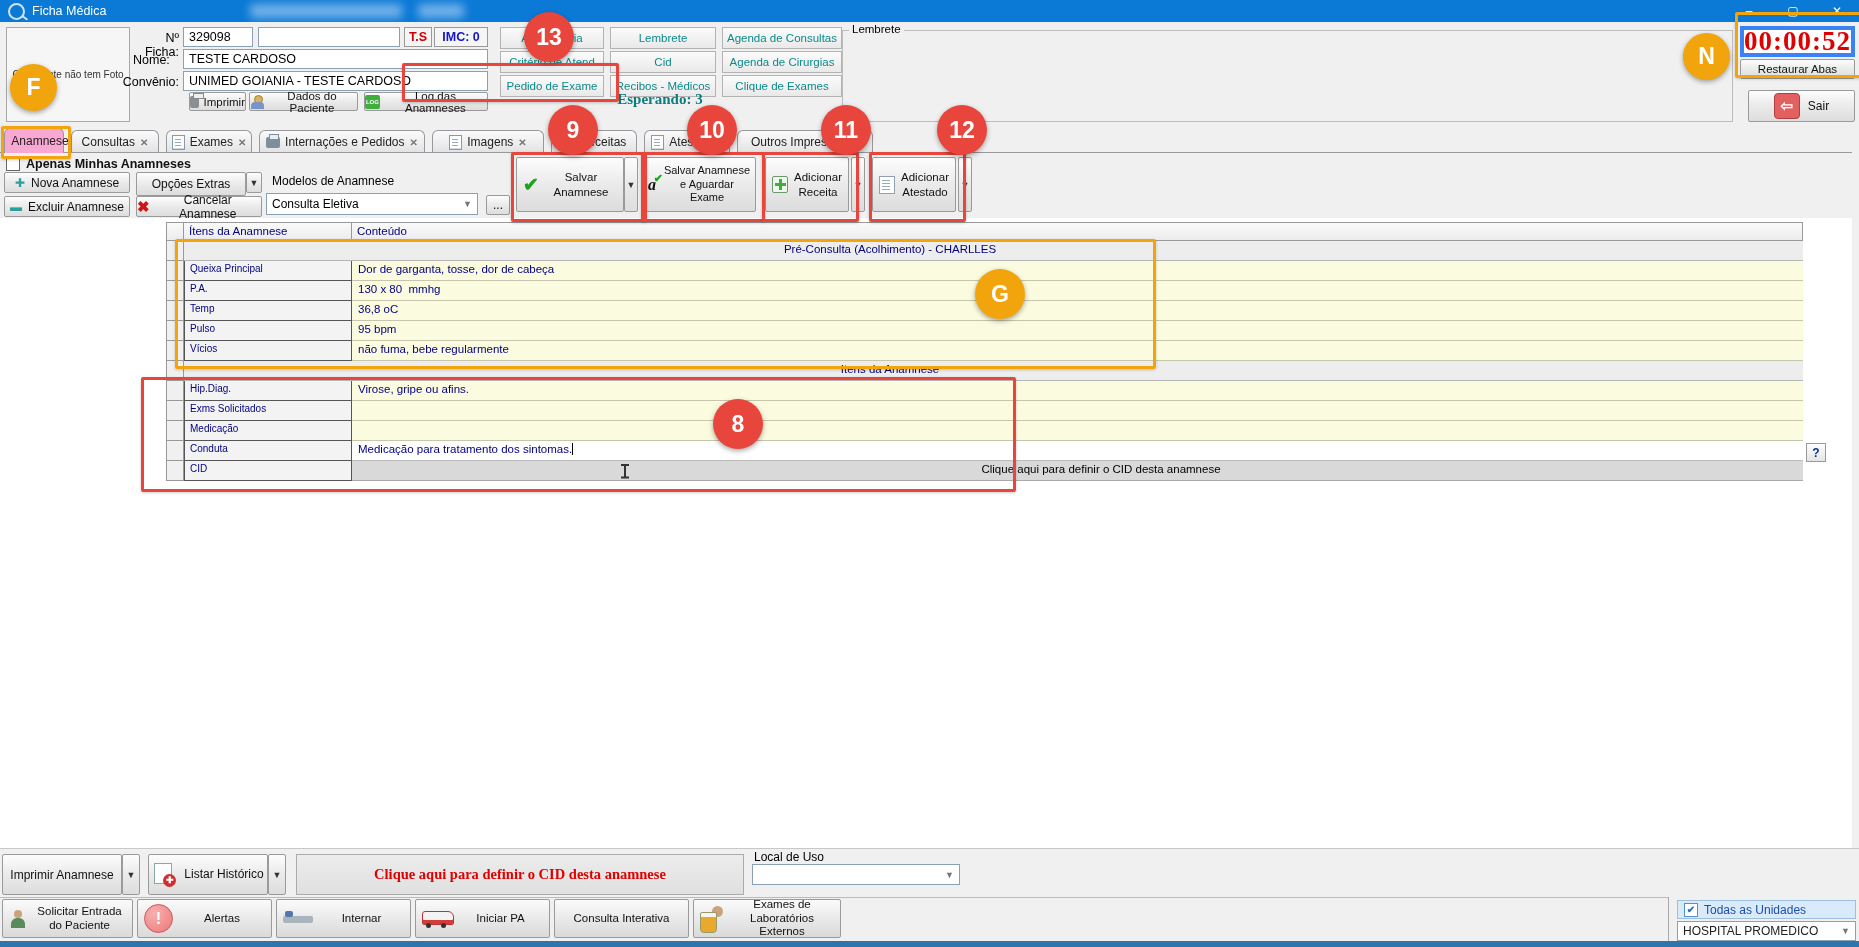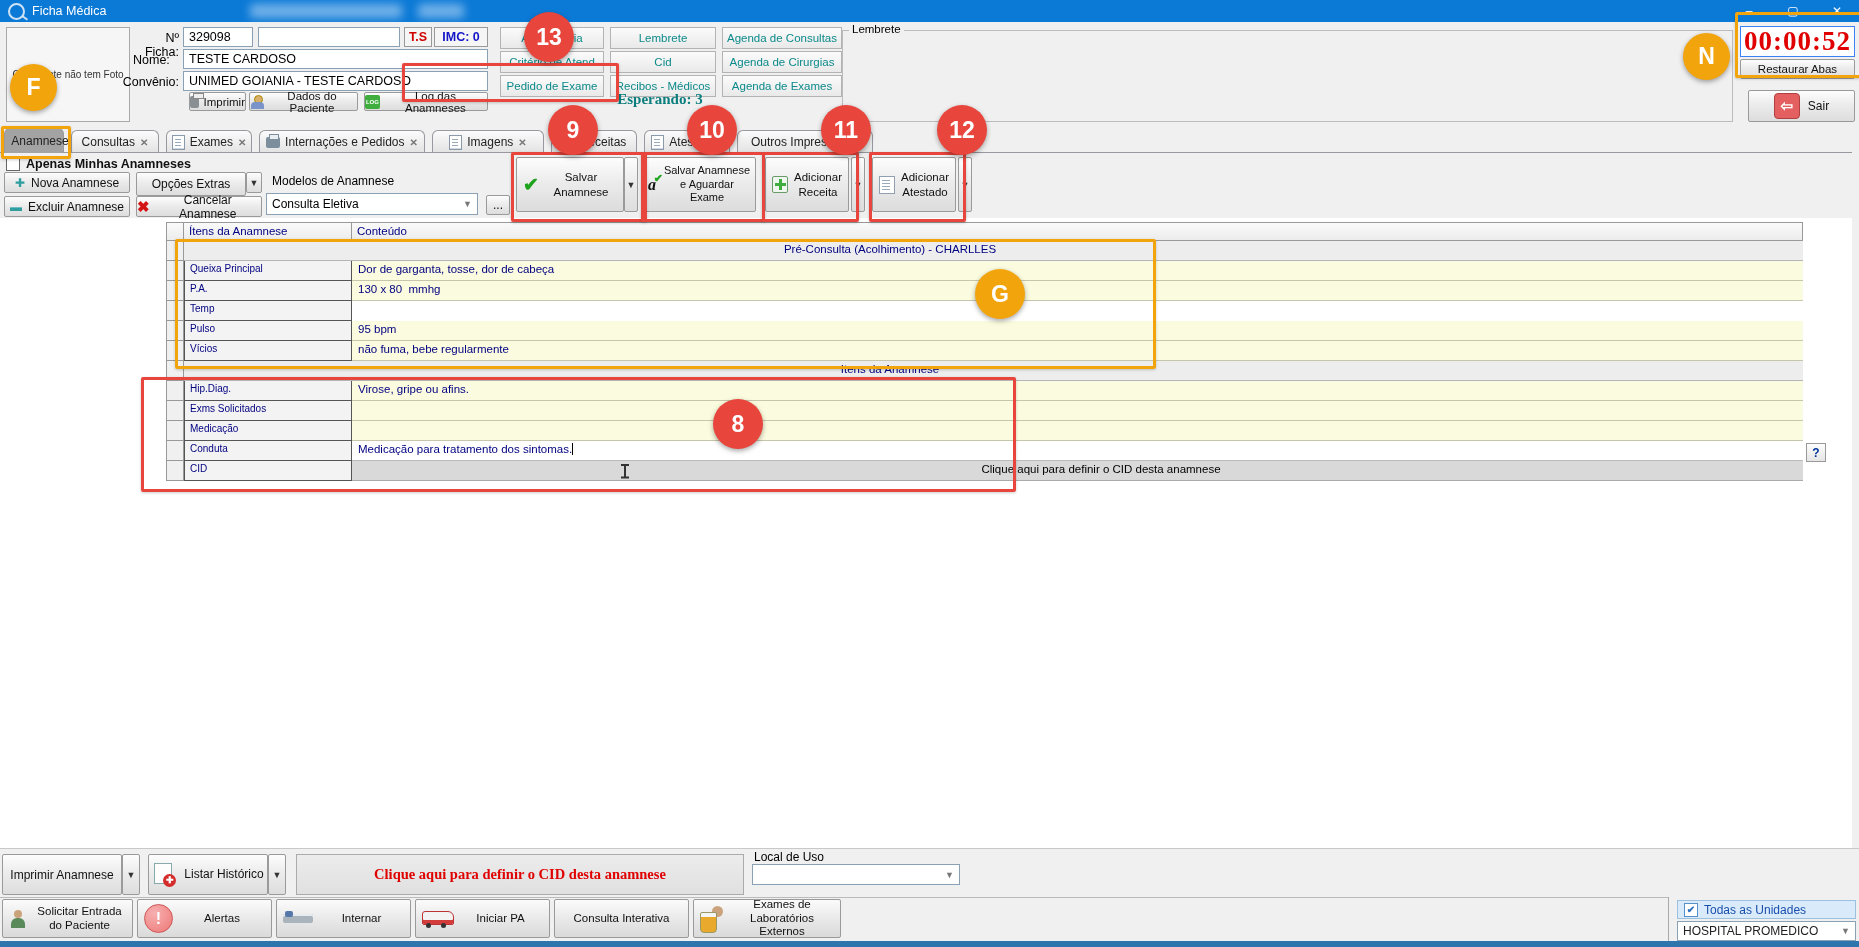--- a/index.html
+++ b/index.html
@@ -21,21 +21,21 @@
   .combo{background:#fff;border:1px solid #8aa0b5;display:flex;align-items:center;padding:0 5px;color:#000;}
   .combo .dd{margin-left:auto;color:#777;font-size:9px;}
   .lbl{color:#000;font-size:12.5px;}
   .teal-btn{background:linear-gradient(#fbfbfb,#e9e9e9);border:1px solid #b3b3b3;color:#0d8a8a;font-size:11.5px;
             display:flex;align-items:center;justify-content:center;height:20px;}
   .groupbox{border:1px solid #bcbcbc;}
   .grouplabel{position:absolute;top:-8px;left:6px;background:#f0f0f0;padding:0 3px;font-size:11.5px;color:#000;}
   
   .tab{height:23px;background:linear-gradient(#fbfbfb,#e2e2e2);border:1px solid #98989e;border-bottom:none;
        border-radius:6px 6px 0 0;display:flex;align-items:center;gap:5px;justify-content:center;font-size:12px;color:#222;box-sizing:border-box;}
-  .tab.active{background:#a3a3a3;height:25px;z-index:3;padding-left:12px;}
+  .tab.active{background:#f9a8d4;height:25px;z-index:3;padding-left:12px;}
   .tab .close{color:#777;font-size:10px;font-weight:bold;}
   .ic-doc{width:11px;height:13px;background:#fff;border:1px solid #8a9aaa;box-shadow:inset 0 -1px 0 #d0d8e0;position:relative;}
   .ic-doc::after{content:"";position:absolute;left:2px;top:3px;width:6px;height:1px;background:#9ab;box-shadow:0 3px 0 #9ab,0 6px 0 #9ab;}
   .ic-printer{width:14px;height:11px;background:#7d8f9d;border-radius:2px;position:relative;}
   .ic-printer::before{content:"";position:absolute;left:3px;top:-3px;width:8px;height:4px;background:#e8eef2;border:1px solid #7d8f9d;}
   
   .ghead{background:linear-gradient(#fafafa,#ececec);border:1px solid #999;border-left:none;color:#000080;
          font-size:11.5px;padding:2px 5px;box-sizing:border-box;position:absolute;top:0;height:19px;}
   .grow{position:absolute;left:0;width:1637px;height:20px;}
   .cm{position:absolute;left:0;width:18px;top:0;bottom:0;background:#f0f0f0;border:1px solid #999;border-top:none;box-sizing:border-box;}
@@ -170,29 +170,29 @@
 
   <div class="abs" style="left:500px;top:27px;width:346px;display:grid;grid-template-columns:104px 106px 120px;gap:2px 6px;">
       <div class="teal-btn">Audiometria</div>
       <div class="teal-btn">Lembrete</div>
       <div class="teal-btn">Agenda de Consultas</div>
       <div class="teal-btn">Critério de Atend</div>
       <div class="teal-btn">Cid</div>
       <div class="teal-btn">Agenda de Cirurgias</div>
       <div class="teal-btn">Pedido de Exame</div>
       <div class="teal-btn">Recibos - Médicos</div>
-      <div class="teal-btn">Agenda de Exames</div>
+      <div class="teal-btn">Clique de Exames</div>
     </div>
   <div class="abs esp" style="left:560px;top:91px;width:200px;text-align:center;">Esperando: 3</div>
 
   <div class="abs groupbox" style="left:842px;top:30px;width:891px;height:92px;">
     <span class="grouplabel">Lembrete</span>
   </div>
 
-  <div class="abs" style="left:1740px;top:26px;width:115px;height:31px;background:#fff;border:1px solid #3b82f6;display:flex;align-items:center;justify-content:center;">
+  <div class="abs" style="left:1740px;top:26px;width:115px;height:31px;background:#fff;border:4px solid #3b82f6;display:flex;align-items:center;justify-content:center;">
     <span class="timer">00:00:52</span>
     </div>
   <div class="abs btn" style="left:1740px;top:59px;width:115px;height:20px;font-size:11.5px;">Restaurar Abas</div>
   <div class="abs btn" style="left:1748px;top:90px;width:107px;height:32px;gap:8px;">
     <span class="ic-sair">⇦</span>
     <span>Sair</span>
     </div>
 
   <div class="abs" style="left:4px;top:128px;width:1500px;height:25px;display:flex;gap:7px;align-items:flex-end;">
       <div class="tab active" style="width: 60px;">
@@ -300,20 +300,21 @@
           <div class="cc"><span>Dor de garganta, tosse, dor de cabeça</span></div>
         </div>
         <div class="grow" style="top: 59px;">
           <div class="cm"></div>
           <div class="cl">P.A.</div>
           <div class="cc"><span>130 x 80  mmhg</span></div>
         </div>
         <div class="grow" style="top: 79px;">
           <div class="cm"></div>
           <div class="cl">Temp</div>
+          <div class="cc"><span>36,8 oC</span></div>
         </div>
         <div class="grow" style="top: 99px;">
           <div class="cm"></div>
           <div class="cl">Pulso</div>
           <div class="cc"><span>95 bpm</span></div>
         </div>
         <div class="grow" style="top: 119px;">
           <div class="cm"></div>
           <div class="cl">Vícios</div>
           <div class="cc"><span>não fuma, bebe regularmente</span></div>

